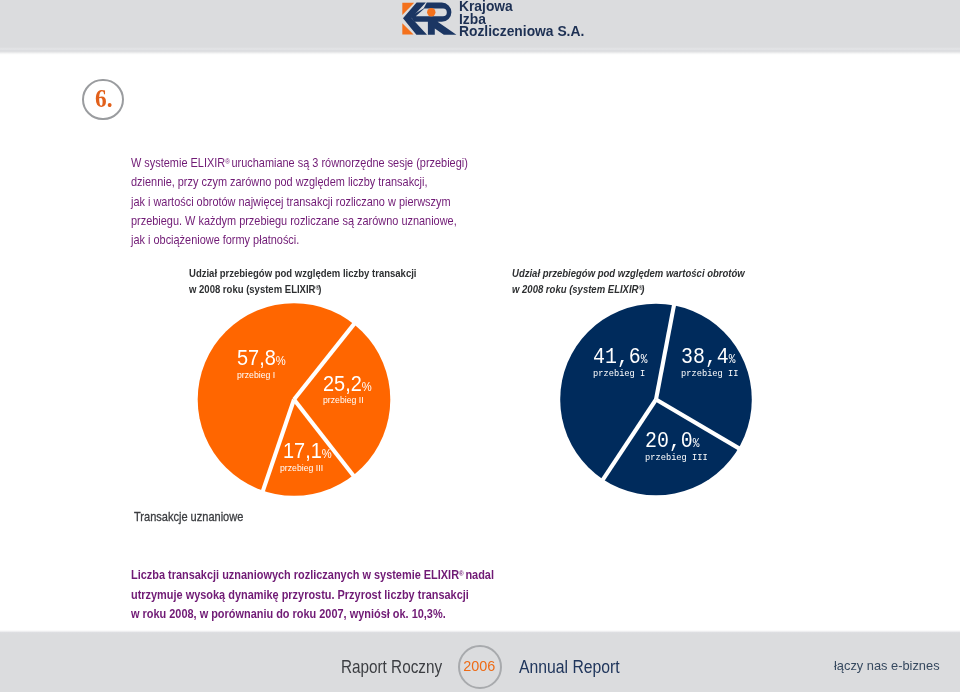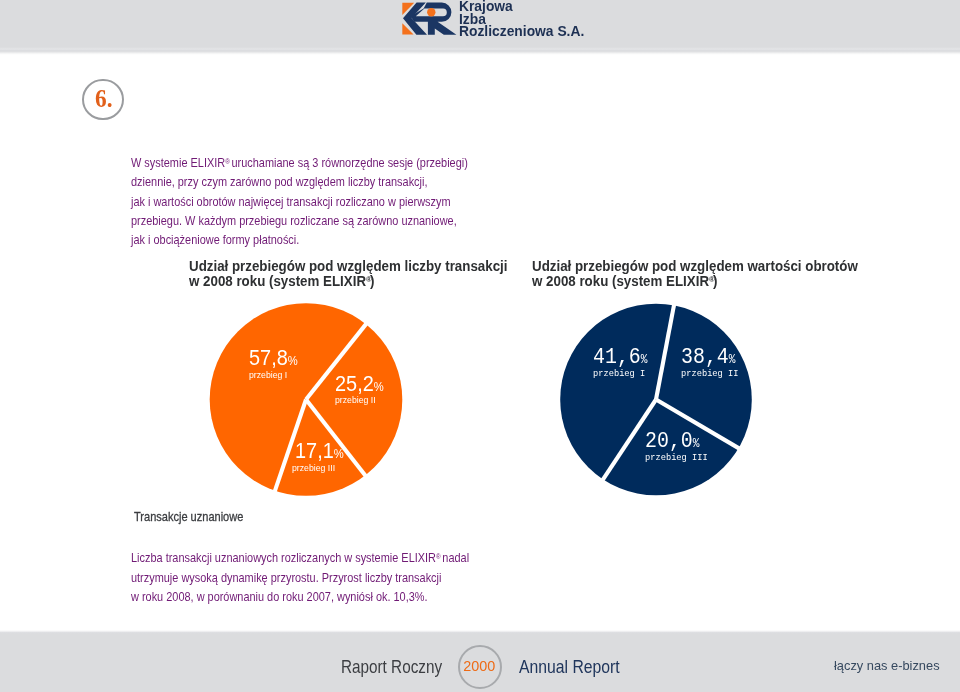--- a/index.html
+++ b/index.html
@@ -27,43 +27,43 @@
     transform:scaleX(0.95);transform-origin:0 0;}
 
   
   .bodytext{position:absolute;color:#701a75;font-size:12.6px;line-height:19.3px;white-space:nowrap;}
   .bodytext > div{transform:scaleX(0.868);transform-origin:0 50%;}
   .reg{font-size:0.58em;vertical-align:0.46em;display:inline-block;width:0.52em;
        overflow:visible;white-space:nowrap;}
   #intro{left:131px;top:151.8px;}
 
   
-  .ctitle{position:absolute;color:#2e3032;font-size:14px;font-weight:bold;line-height:14.0px;white-space:nowrap;}
+  .ctitle{position:absolute;color:#2e3032;font-size:10px;font-weight:bold;line-height:14.0px;white-space:nowrap;margin-top:8px;}
   .ctitle > div{transform:scaleX(0.952);transform-origin:0 50%;}
   #ct1{left:189px;top:258.7px;}
-  #ct2{left:532px;top:258.7px;}
+  #ct2{left:512px;top:258.7px;font-style:italic;}
 
   
   .chart{position:absolute;}
-  #chart1{left:207px;top:300.3px;width:198px;height:199px;}
+  #chart1{left:195px;top:300.3px;width:198px;height:199px;}
   #chart2{left:558.1px;top:300.8px;width:196px;height:197px;font-family:Liberation Mono, monospace;}
   .chart svg{position:absolute;left:0;top:0;}
   
   .slice-val{position:absolute;color:#fff;white-space:nowrap;font-size:22px;line-height:0;
              transform:scaleX(0.905);transform-origin:0 0;}
   .slice-val .num{font-size:22px;}
   .slice-val .pct{font-size:12.4px;}
   .slice-lab{position:absolute;color:#fff;white-space:nowrap;font-size:9.5px;line-height:0;
              transform:scaleX(0.917);transform-origin:0 0;}
 
   
   #lh{position:absolute;left:133.7px;top:516.7px;color:#3b3d40;font-size:13.5px;line-height:0;
       white-space:nowrap;transform:scaleX(0.817);transform-origin:0 0;
       -webkit-text-stroke:0.32px #3b3d40;}
-  #lc1{left:131px;top:547px;}
+  #lc1{left:131px;top:564px;font-weight:bold;}
   #lc2{left:493.6px;top:547px;}
 
   
   .fbase{position:absolute;line-height:0;white-space:nowrap;font-size:17.7px;
          transform-origin:0 0;}
   #f-left{left:340.5px;top:666.9px;color:#3c3e42;transform:scaleX(0.864);}
   #f-circle{position:absolute;left:458px;top:645px;width:44px;height:44px;border-radius:50%;
     border:2.8px solid #a8aaad;box-sizing:border-box;}
   #f-circle span{position:absolute;left:0;top:0;width:38.4px;height:38.4px;display:flex;
     align-items:center;justify-content:center;color:#ee6b16;font-size:14.4px;}
@@ -146,17 +146,17 @@
 
   <div id="lh">Transakcje uznaniowe</div>
   <div class="bodytext" id="lc1">
       <div>Liczba transakcji uznaniowych rozliczanych w systemie ELIXIR<span class="reg">®</span> nadal</div>
       <div>utrzymuje wysoką dynamikę przyrostu. Przyrost liczby transakcji</div>
       <div>w roku 2008, w porównaniu do roku 2007, wyniósł ok. 10,3%.</div>
     </div>
 
   <div class="fbase" id="f-left">Raport Roczny</div>
   <div id="f-circle">
-    <span>2000</span>
+    <span>2006</span>
   </div>
   <div class="fbase" id="f-right">Annual Report</div>
   <div id="f-tag">łączy nas e-biznes</div>
 </div>
 
 </body></html>

